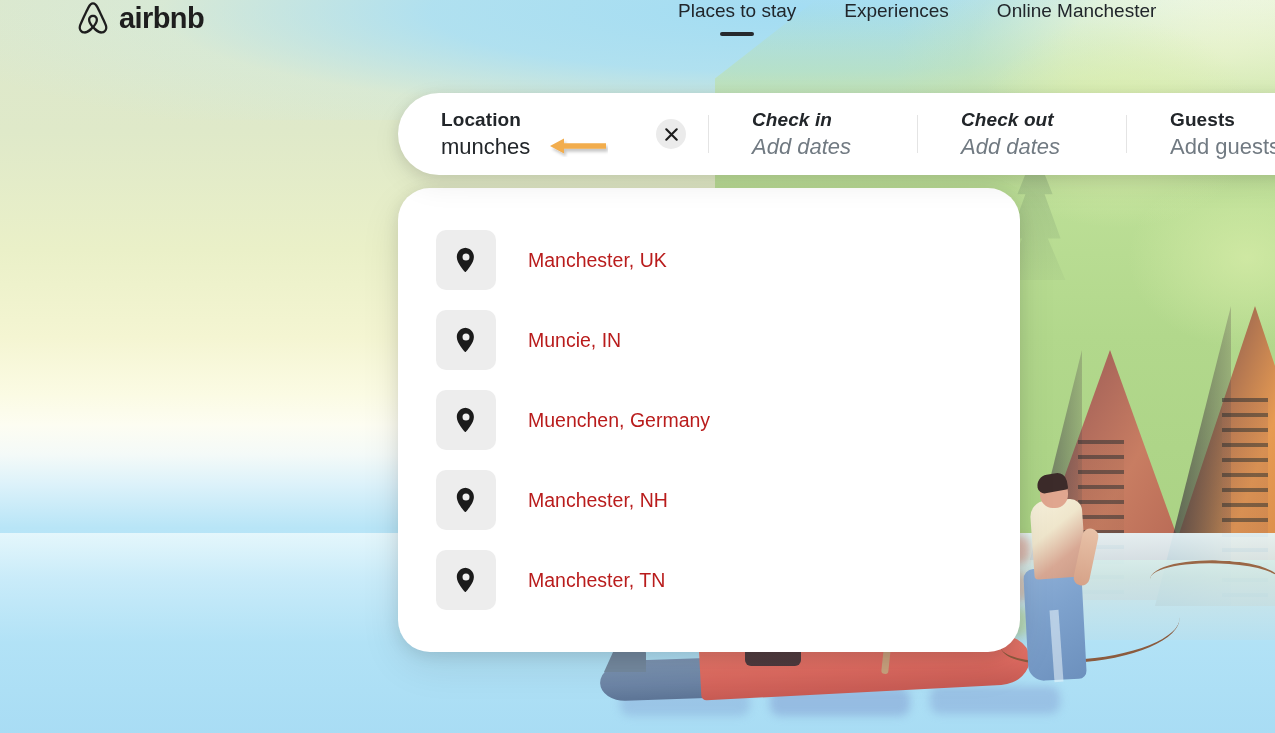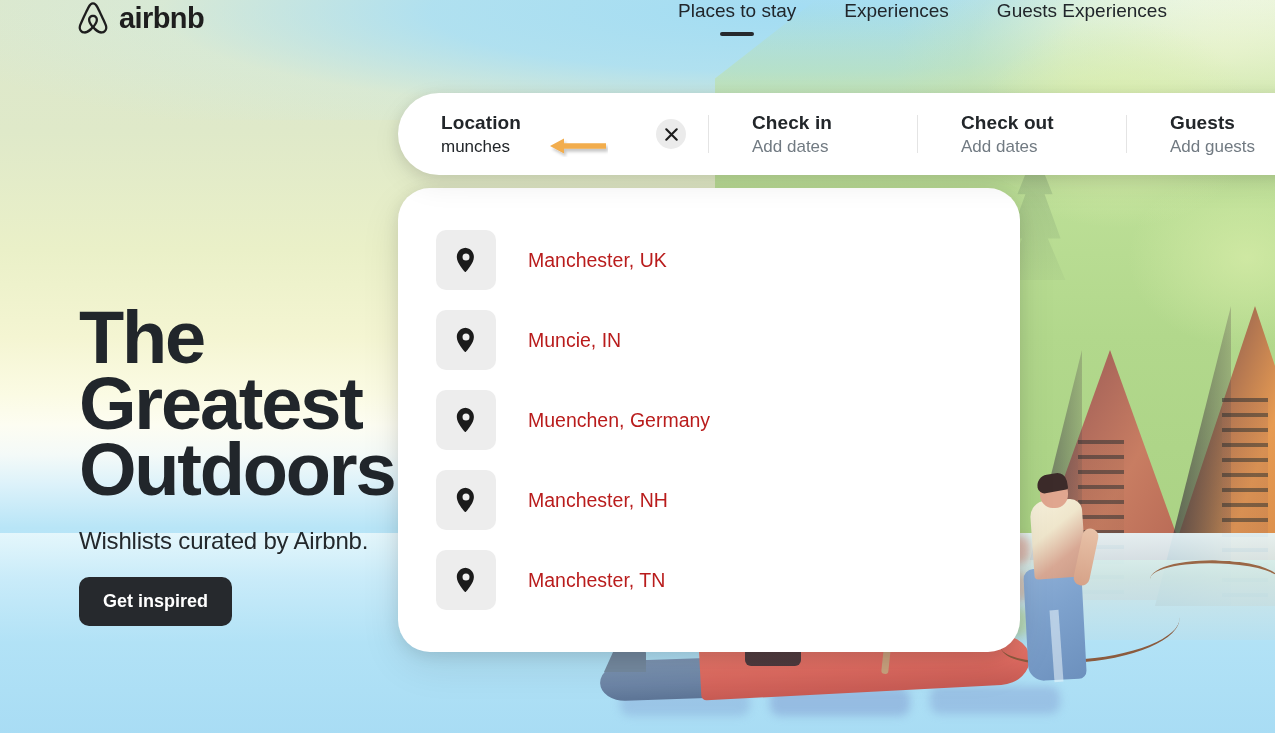--- a/index.html
+++ b/index.html
@@ -330,32 +330,32 @@
     flex-shrink: 0;
   }
   .sb-label {
     font-size: 19px;
     font-weight: 700;
     color: #22262a;
     letter-spacing: 0.1px;
     margin-bottom: 3px;
   }
   .sb-value {
-    font-size: 17px;
+    font-size: 22px;
     color: #22262a;
   }
   .sb-value.placeholder { color: #717a82; }
 
   .sb-sep {
     width: 1px;
     background: #e4e4e4;
     margin: 22px 0;
     flex-shrink: 0;
   }
-  .sb-checkin, .sb-checkout { width: 208px; padding-left: 43px; flex-shrink: 0; }
+  .sb-checkin, .sb-checkout { width: 208px; padding-left: 43px; flex-shrink: 0; font-style: italic; }
   .sb-guests { width: 210px; padding-left: 43px; flex-shrink: 0; }
 
   .clear-btn {
     position: absolute;
     right: 22px;
     top: 50%;
     transform: translateY(-50%);
     width: 30px; height: 30px;
     border-radius: 50%;
     background: #ebebeb;
@@ -485,42 +485,35 @@
 
   <div class="rope"></div>
   <div class="rope2"></div>
   <div class="person-legs"></div>
   <div class="person-leg-split"></div>
   <div class="person-body"></div>
   <div class="person-arm"></div>
   <div class="person-head"></div>
   <div class="person-hair"></div>
 
-  <div class="hero">
-    <h1 class="hero-title">The
-Greatest
-Outdoors</h1>
-    <div class="hero-sub">Wishlists curated by Airbnb.</div>
-    <button class="hero-btn">Get inspired</button>
-  </div>
 
   <header class="header">
     <div class="logo">
       <span>
         <svg width="34" height="36" viewBox="0 0 34 36" fill="none">
           <path d="M17 2.2c2.3 0 3.9 1.6 5.5 4.6 1.2 2.3 3.6 7.3 6.1 12.6 1.3 2.8 2.2 4.9 2.5 6.1.3 1.2.4 2.2.2 3.2-.5 2.7-2.5 4.6-5.1 4.9-2.3.3-4.5-.6-6.7-2.4l-.9-.8c-.6-.6-1.1-1.1-1.6-1.7-.5.6-1 1.1-1.6 1.7l-.9.8c-2.2 1.8-4.4 2.7-6.7 2.4-2.6-.3-4.6-2.2-5.1-4.9-.2-1-.1-2 .2-3.2.3-1.2 1.2-3.3 2.5-6.1C7.9 14.1 10.3 9.1 11.5 6.8 13.1 3.8 14.7 2.2 17 2.2zm0 2.3c-1.2 0-2.2 1.1-3.5 3.5-1.2 2.2-3.5 7.2-6 12.4-1.3 2.7-2.1 4.7-2.4 5.7-.2.9-.3 1.5-.2 2.1.3 1.7 1.5 2.8 3.1 3 1.5.2 3.1-.5 4.8-1.9l.8-.7c.6-.5 1.1-1.1 1.7-1.7-2.1-2.6-3.3-5-3.3-7.2 0-2.9 2.1-5 5-5s5 2.1 5 5c0 2.2-1.2 4.6-3.3 7.2.6.6 1.1 1.2 1.7 1.7l.8.7c1.7 1.4 3.3 2.1 4.8 1.9 1.6-.2 2.8-1.3 3.1-3 .1-.6 0-1.2-.2-2.1-.3-1-1.1-3-2.4-5.7-2.5-5.2-4.8-10.2-6-12.4-1.3-2.4-2.3-3.5-3.5-3.5zm0 12.5c-1.6 0-2.7 1.1-2.7 2.7 0 1.5.9 3.4 2.7 5.7 1.8-2.3 2.7-4.2 2.7-5.7 0-1.6-1.1-2.7-2.7-2.7z" fill="#1e1e1e"></path>
         </svg>
       </span>
       <span class="logo-text">airbnb</span>
     </div>
 
     <nav class="nav">
       <div class="nav-item active">Places to stay</div>
       <div class="nav-item">Experiences</div>
-      <div class="nav-item">Guests Experiences</div>
+      <div class="nav-item">Online Manchester</div>
     </nav>
   </header>
 
   <div class="searchbar">
 
     <div class="sb-field sb-location">
       <div class="sb-label">Location</div>
       <div class="sb-value">munches</div>
 
       <span class="arrow-annot">

